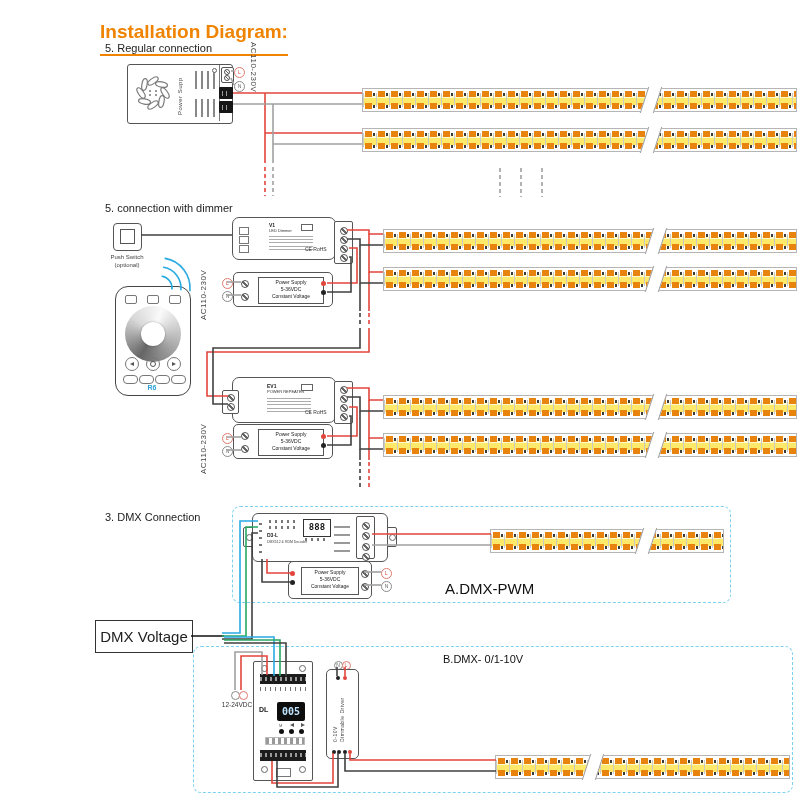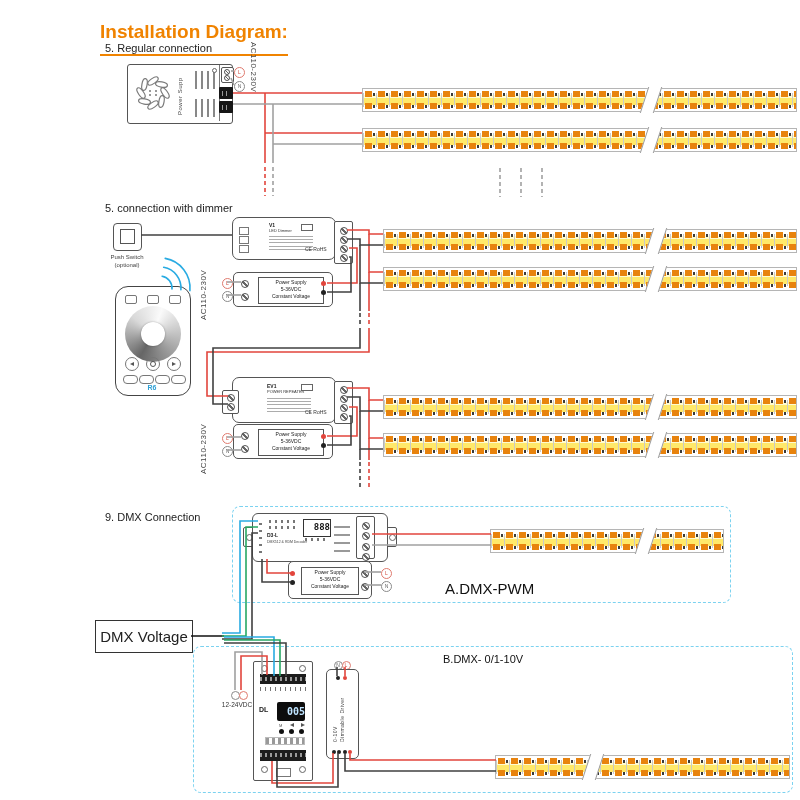--- a/index.html
+++ b/index.html
@@ -34,21 +34,21 @@
       repeating-linear-gradient(90deg,var(--chip) 0 7px,rgba(0,0,0,0) 7px 13px),
       repeating-linear-gradient(90deg,rgba(0,0,0,0) 0 8px,#3a3a3a 8px 10px,rgba(0,0,0,0) 10px 13px),
       repeating-linear-gradient(90deg,rgba(0,0,0,0) 0 8px,#3a3a3a 8px 10px,rgba(0,0,0,0) 10px 13px),
       repeating-linear-gradient(90deg,#c9c9c9 0 1px,rgba(0,0,0,0) 1px 13px),
       linear-gradient(180deg,var(--bandP) 0 3px,var(--bandY) 3px 10px);
     background-size:100% 6px,100% 6px,100% 3px,100% 3px,100% 14px,100% 10px;
     background-position:2px 2px,2px 14px,2px 4px,2px 16px,0 4px,0 6px;
     background-repeat:no-repeat;}
   .break{position:absolute;top:-2px;bottom:-2px;width:12px;background:#fff;
          border-left:1px solid #999;border-right:1px solid #999;transform:skewX(-18deg);}
-  .seg{font-family:"DejaVu Sans Mono",monospace;font-weight:bold;text-align:right;}
+  .seg{font-family:"DejaVu Sans Mono",monospace;font-weight:bold;text-align:center;}
   .tstrip{position:absolute;background:#1c1c1c;
           background-image:repeating-linear-gradient(90deg,#9a9a9a 0 2px,rgba(0,0,0,0) 2px 5px);
           background-size:100% 4px;background-position:0 3px;background-repeat:no-repeat;}
   .ticks{position:absolute;background:repeating-linear-gradient(90deg,#777 0 1px,rgba(0,0,0,0) 1px 5px);height:4px;}
   .dip{position:absolute;height:6px;border:1px solid #bbb;
        background:repeating-linear-gradient(90deg,#999 0 3px,rgba(0,0,0,0) 3px 6px);}
   .drow{position:absolute;height:3px;background:repeating-linear-gradient(90deg,#777 0 2px,rgba(0,0,0,0) 2px 6px);}
   .vdots{position:absolute;width:3px;background:repeating-linear-gradient(0deg,#777 0 2px,rgba(0,0,0,0) 2px 7px);}
   .mbars{position:absolute;background:repeating-linear-gradient(0deg,#999 0 2px,rgba(0,0,0,0) 2px 8px);}
   .pill{position:absolute;width:13px;height:7px;border:1px solid #777;border-radius:4px;}
@@ -69,21 +69,21 @@
 </style>
 </head>
 <body>
 
 <div id="canvas">
 
   <div class="title">Installation Diagram:</div>
 
   <div class="seclabel" style="left:105px;top:42px;">5. Regular connection</div>
   <div class="seclabel" style="left:105px;top:202px;">5. connection with dimmer</div>
-  <div class="seclabel" style="left:105px;top:511px;">9. DMX Connection</div>
+  <div class="seclabel" style="left:105px;top:511px;">3. DMX Connection</div>
 
   <div class="dev" style="left:127px;top:64px;width:104px;height:58px;border-radius:3px;">
     <div class="abs vtext vflip" style="left:49px;top:8px;height:42px;font-size:6px;">Power Supp</div>
     <div class="vent" style="left:67px;top:6px;"></div>
     <div class="vent" style="left:67px;top:34px;"></div>
     <div class="hole" style="left:84px;top:3px;width:3px;height:3px;"></div>
     <div class="abs" style="left:91px;top:0;width:0;height:56px;border-left:1px solid #777;"></div>
     <div class="tblock" style="left:93px;top:2px;width:11px;height:14px;">
       <div class="screw" style="left:2px;top:1px;width:4px;height:4px;"></div>
       <div class="screw" style="left:2px;top:7px;width:4px;height:4px;"></div>

